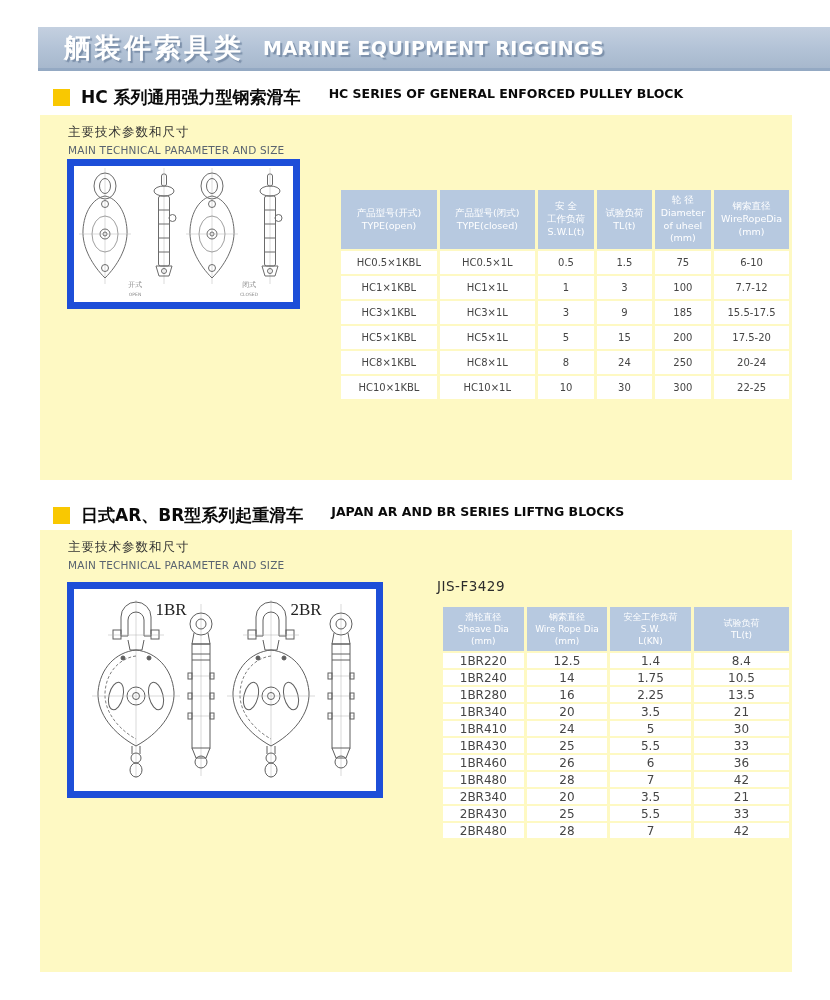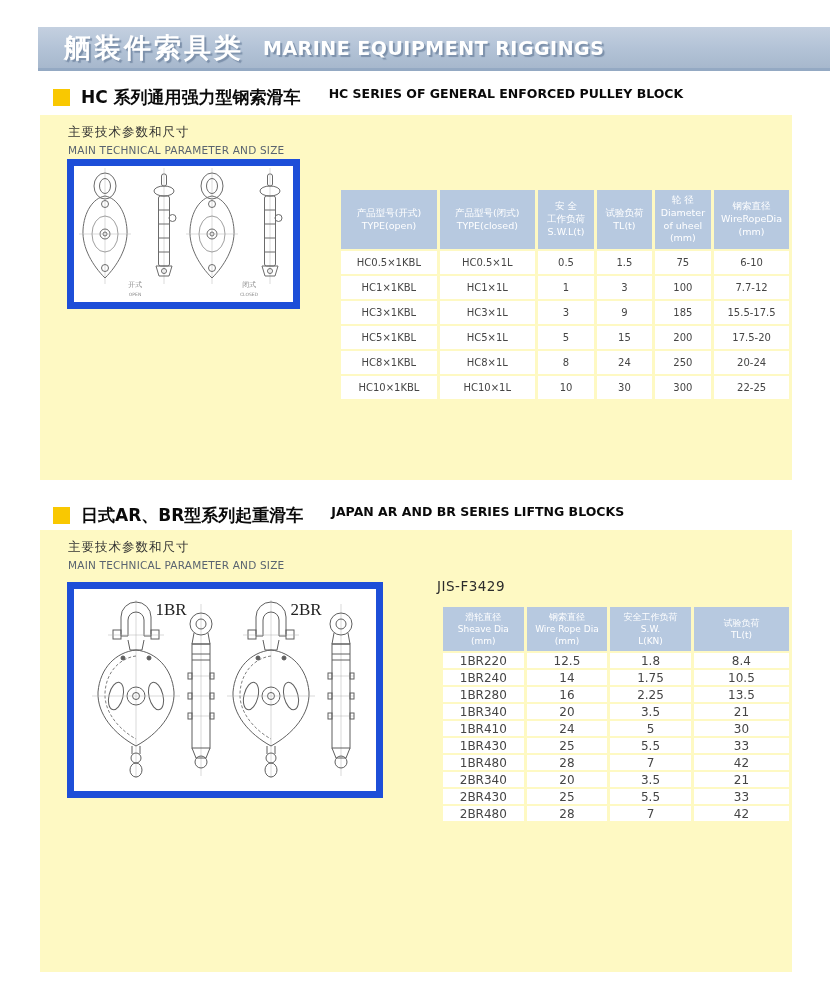--- a/index.html
+++ b/index.html
@@ -316,21 +316,21 @@
 S.W.
 L(KN)</th>
             <th>试验负荷
 TL(t)</th>
           </tr>
         </thead>
         <tbody>
             <tr>
               <td>1BR220</td>
               <td>12.5</td>
-              <td>1.8</td>
+              <td>1.4</td>
               <td>8.4</td>
             </tr>
             <tr>
               <td>1BR240</td>
               <td>14</td>
               <td>1.75</td>
               <td>10.5</td>
             </tr>
             <tr>
               <td>1BR280</td>
@@ -350,20 +350,26 @@
               <td>5</td>
               <td>30</td>
             </tr>
             <tr>
               <td>1BR430</td>
               <td>25</td>
               <td>5.5</td>
               <td>33</td>
             </tr>
             <tr>
+              <td>1BR460</td>
+              <td>26</td>
+              <td>6</td>
+              <td>36</td>
+            </tr>
+            <tr>
               <td>1BR480</td>
               <td>28</td>
               <td>7</td>
               <td>42</td>
             </tr>
             <tr>
               <td>2BR340</td>
               <td>20</td>
               <td>3.5</td>
               <td>21</td>

